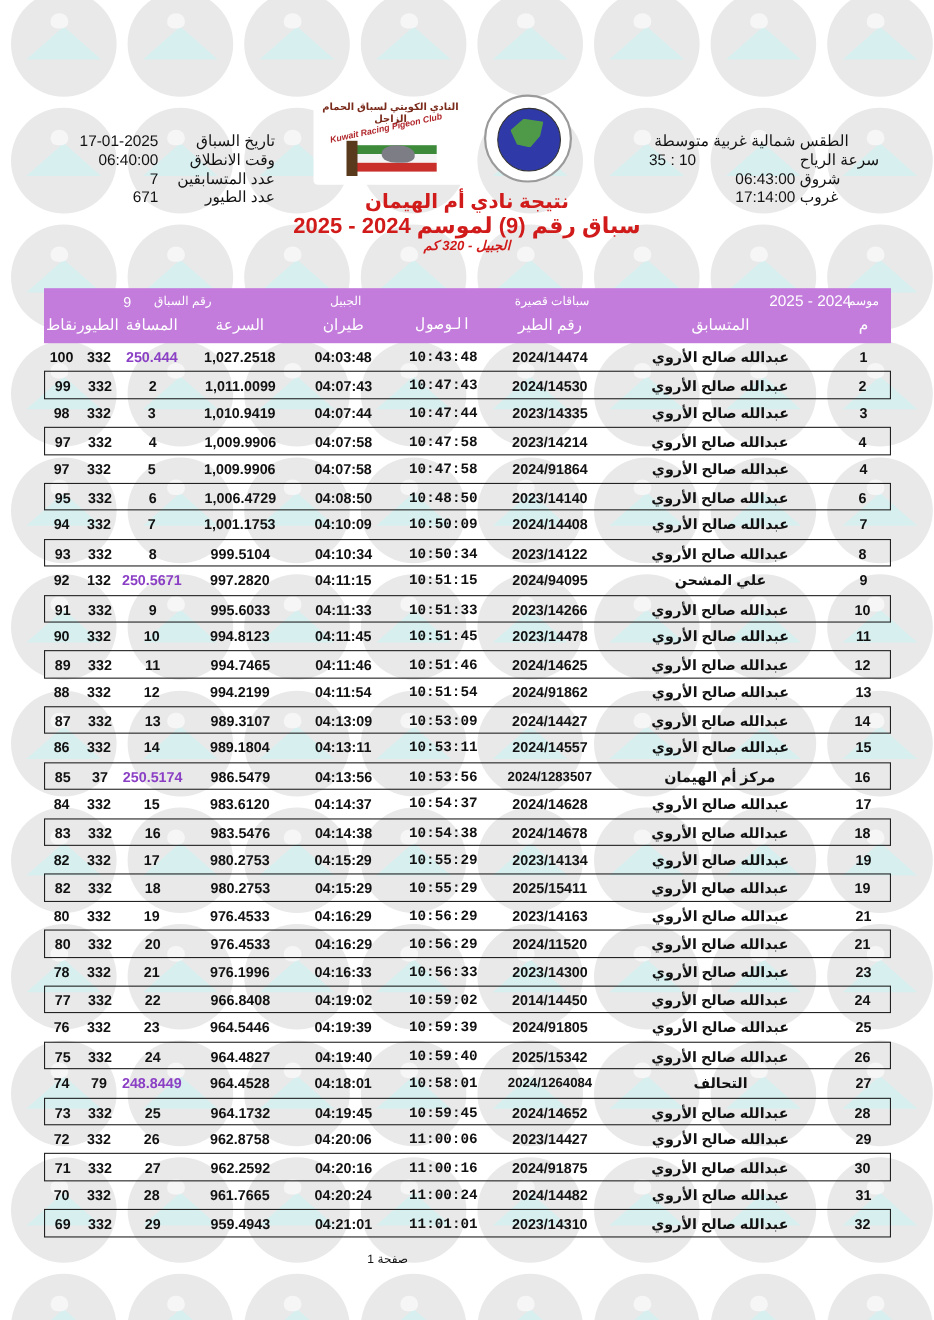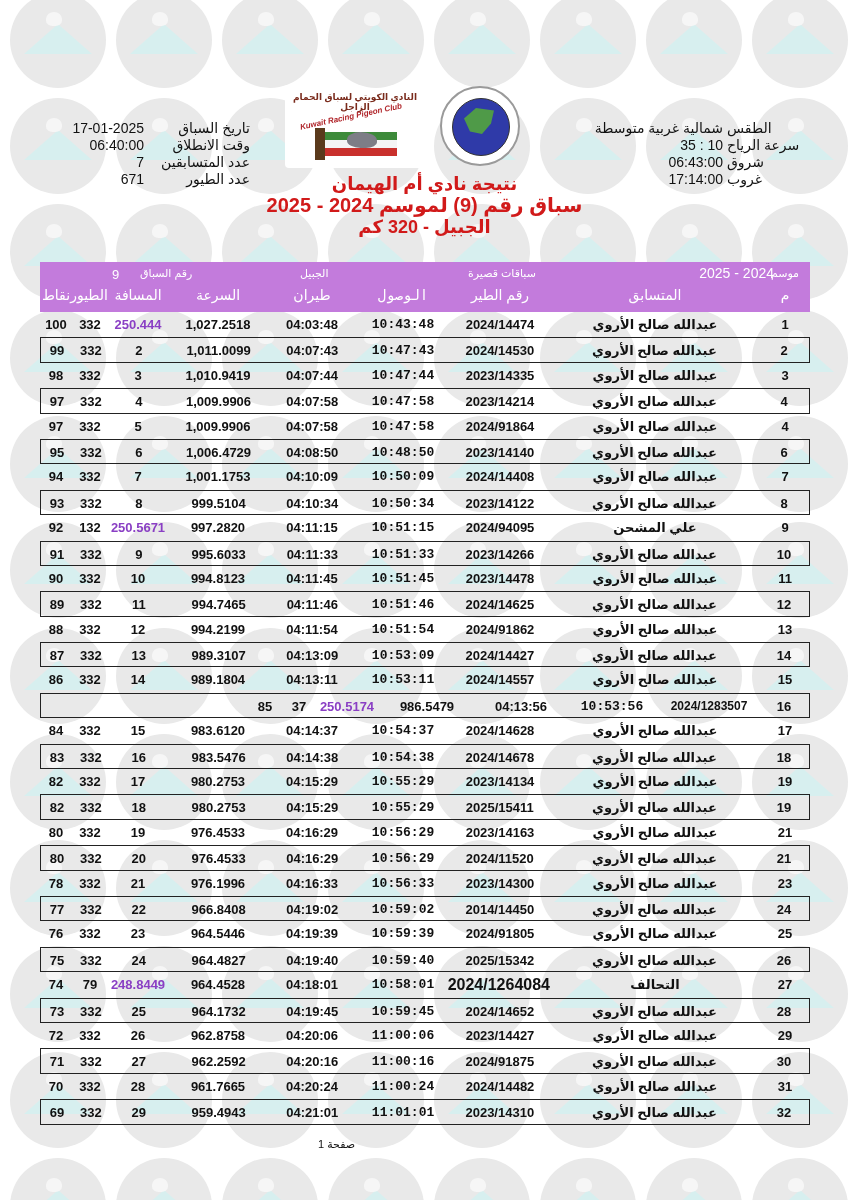--- a/index.html
+++ b/index.html
@@ -30,21 +30,21 @@
   .content { position: absolute; inset: 0; z-index: 1; }
 
   
   .info { position: absolute; font-size: 14px; line-height: 17px; }
   .info-left { left: 50px; top: 120px; width: 200px; }
   .info-right { left: 590px; top: 120px; width: 215px; }
   .info-row { display: flex; direction: rtl; }
   .info-left .lbl { width: 100px; text-align: right; }
   .info-left .val { flex: 1; text-align: right; padding-right: 6px; }
   .info-right .lbl { width: 78px; text-align: left; }
-  .info-right .val { flex: 1; text-align: right; padding-right: 4px; }
+  .info-right .val { flex: 1; padding-right: 4px; }
 
   
   .logo-club {
     position: absolute; left: 285px; top: 88px; width: 140px; height: 80px;
     background: #fff; border-radius: 4px; overflow: hidden;
   }
   .logo-club .arc { position: absolute; left: 8px; top: 4px; width: 124px; font-size: 9px; color: #7a2b1c; text-align: center; font-weight: bold; direction: rtl; }
   .logo-club .eng { position: absolute; left: 14px; top: 24px; font-size: 8px; color: #b0252a; font-style: italic; font-weight: bold; transform: rotate(-12deg); }
   .logo-club .flag-g { position: absolute; left: 38px; top: 44px; width: 74px; height: 8px; background: #3d8a3a; }
   .logo-club .flag-w { position: absolute; left: 38px; top: 52px; width: 74px; height: 8px; background: #f4f4f4; }
@@ -63,21 +63,21 @@
   }
   .logo-fed .land {
     position: absolute; left: 14px; top: 14px; width: 30px; height: 26px; background: #4f9a48;
     clip-path: polygon(0 40%, 40% 0, 100% 10%, 90% 60%, 60% 100%, 20% 90%);
   }
 
   
   .title { position: absolute; left: 200px; width: 449px; text-align: center; color: #d11a1a; font-weight: bold; direction: rtl; }
   .title-1 { top: 173px; font-size: 18px; }
   .title-2 { top: 193px; font-size: 20px; }
-  .title-3 { top: 216px; font-size: 18px; }
+  .title-3 { top: 216px; font-size: 12px; font-style: italic; }
 
   
   .tbl { position: absolute; left: 40px; top: 262px; width: 770px; }
   .hdr {
     background: #c37bdc; color: #fff; height: 50px; position: relative;
   }
   .hdr-top { position: absolute; top: 2px; left: 0; right: 0; height: 20px; font-size: 11px; }
   .hdr-top span { position: absolute; top: 3px; }
   .hdr-cols { position: absolute; top: 25px; left: 0; right: 0; height: 22px; display: flex; direction: rtl; font-size: 14px; }
   .hdr-cols div { text-align: center; }
@@ -95,21 +95,21 @@
   .c-rank  { width: 50px; }
   .c-name  { width: 210px; }
   .c-ring  { width: 100px; }
   .c-arr   { width: 94px; font-family: Liberation Mono, monospace; }
   .c-fly   { width: 88px; }
   .c-speed { width: 100px; }
   .c-dist  { width: 60px; }
   .c-birds { width: 36px; }
   .c-pts   { width: 32px; }
 
-  .page-no { position: absolute; left: 0; width: 673px; top: 1138px; text-align: center; font-size: 11px; direction: rtl; }
+  .page-no { position: absolute; left: 16px; width: 673px; top: 1138px; text-align: center; font-size: 11px; direction: rtl; }
 </style>
 </head>
 <body>
 
 <div class="wm-layer" id="wm-layer">
     <div class="wm" style="left: 10px; top: -8px;"></div>
     <div class="wm" style="left: 116px; top: -8px;"></div>
     <div class="wm" style="left: 222px; top: -8px;"></div>
     <div class="wm" style="left: 328px; top: -8px;"></div>
     <div class="wm" style="left: 434px; top: -8px;"></div>
@@ -447,20 +447,21 @@
           <div class="c-ring">2024/14557</div>
           <div class="c-arr">10:53:11</div>
           <div class="c-fly">04:13:11</div>
           <div class="c-speed">989.1804</div>
           <div class="c-dist">14</div>
           <div class="c-birds">332</div>
           <div class="c-pts">86</div>
         </div>
         <div class="row boxed">
           <div class="c-rank">16</div>
+          <div class="c-name">مركز أم الهيمان</div>
           <div class="c-ring" style="font-size: 12px;">2024/1283507</div>
           <div class="c-arr">10:53:56</div>
           <div class="c-fly">04:13:56</div>
           <div class="c-speed">986.5479</div>
           <div class="c-dist purple">250.5174</div>
           <div class="c-birds">37</div>
           <div class="c-pts">85</div>
         </div>
         <div class="row">
           <div class="c-rank">17</div>
@@ -568,21 +569,21 @@
           <div class="c-arr">10:59:40</div>
           <div class="c-fly">04:19:40</div>
           <div class="c-speed">964.4827</div>
           <div class="c-dist">24</div>
           <div class="c-birds">332</div>
           <div class="c-pts">75</div>
         </div>
         <div class="row">
           <div class="c-rank">27</div>
           <div class="c-name">التحالف</div>
-          <div class="c-ring" style="font-size: 16px;">2024/1264084</div>
+          <div class="c-ring" style="font-size: 12px;">2024/1264084</div>
           <div class="c-arr">10:58:01</div>
           <div class="c-fly">04:18:01</div>
           <div class="c-speed">964.4528</div>
           <div class="c-dist purple">248.8449</div>
           <div class="c-birds">79</div>
           <div class="c-pts">74</div>
         </div>
         <div class="row boxed">
           <div class="c-rank">28</div>
           <div class="c-name">عبدالله صالح الأروي</div>

